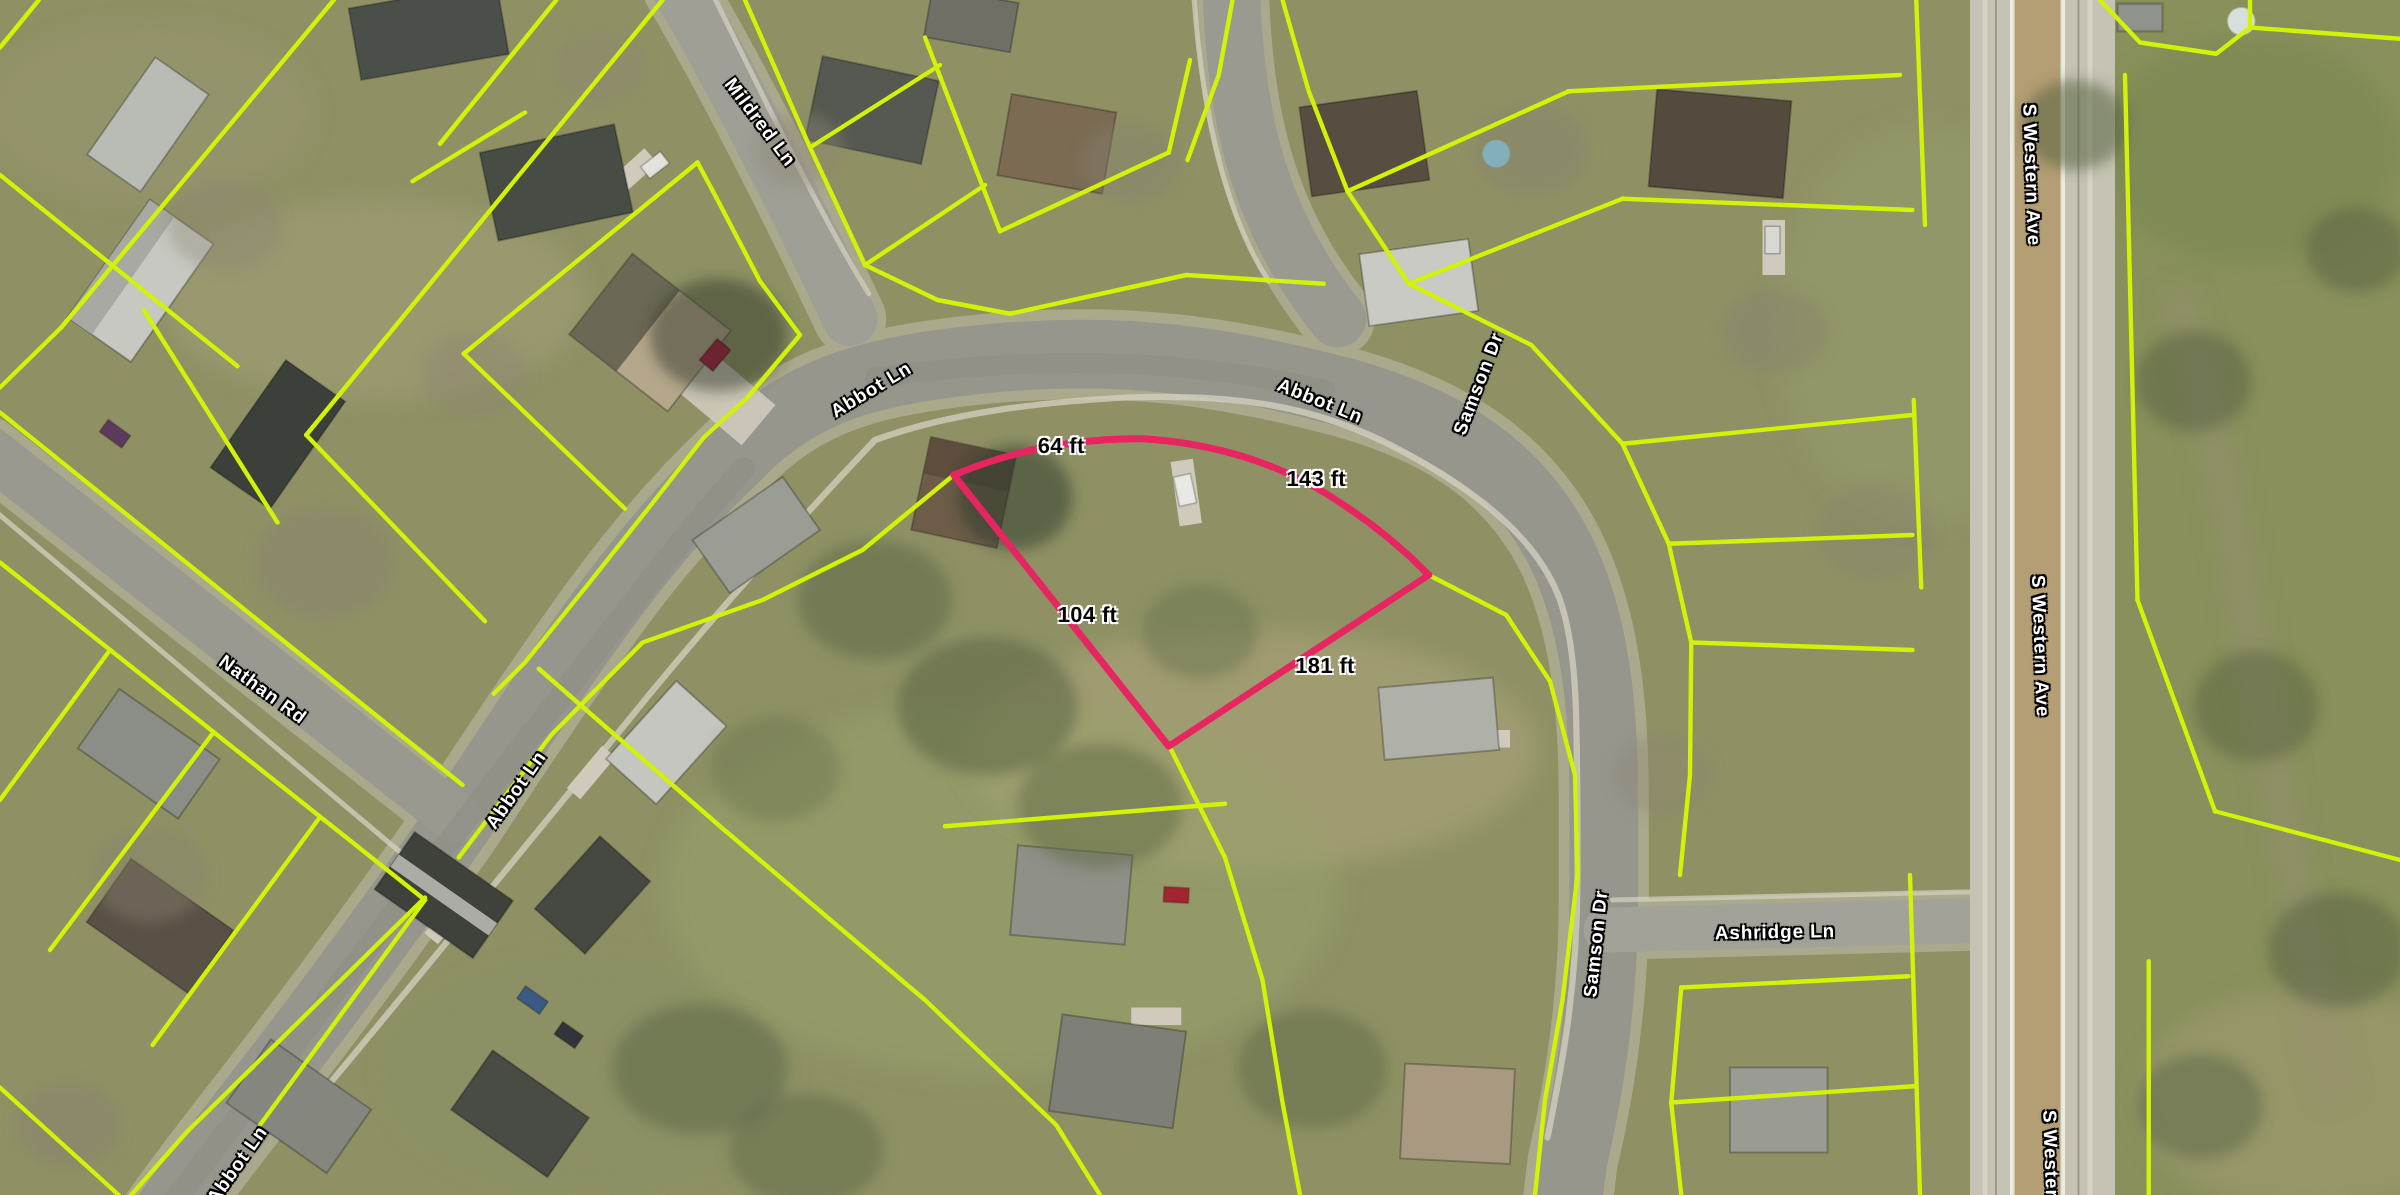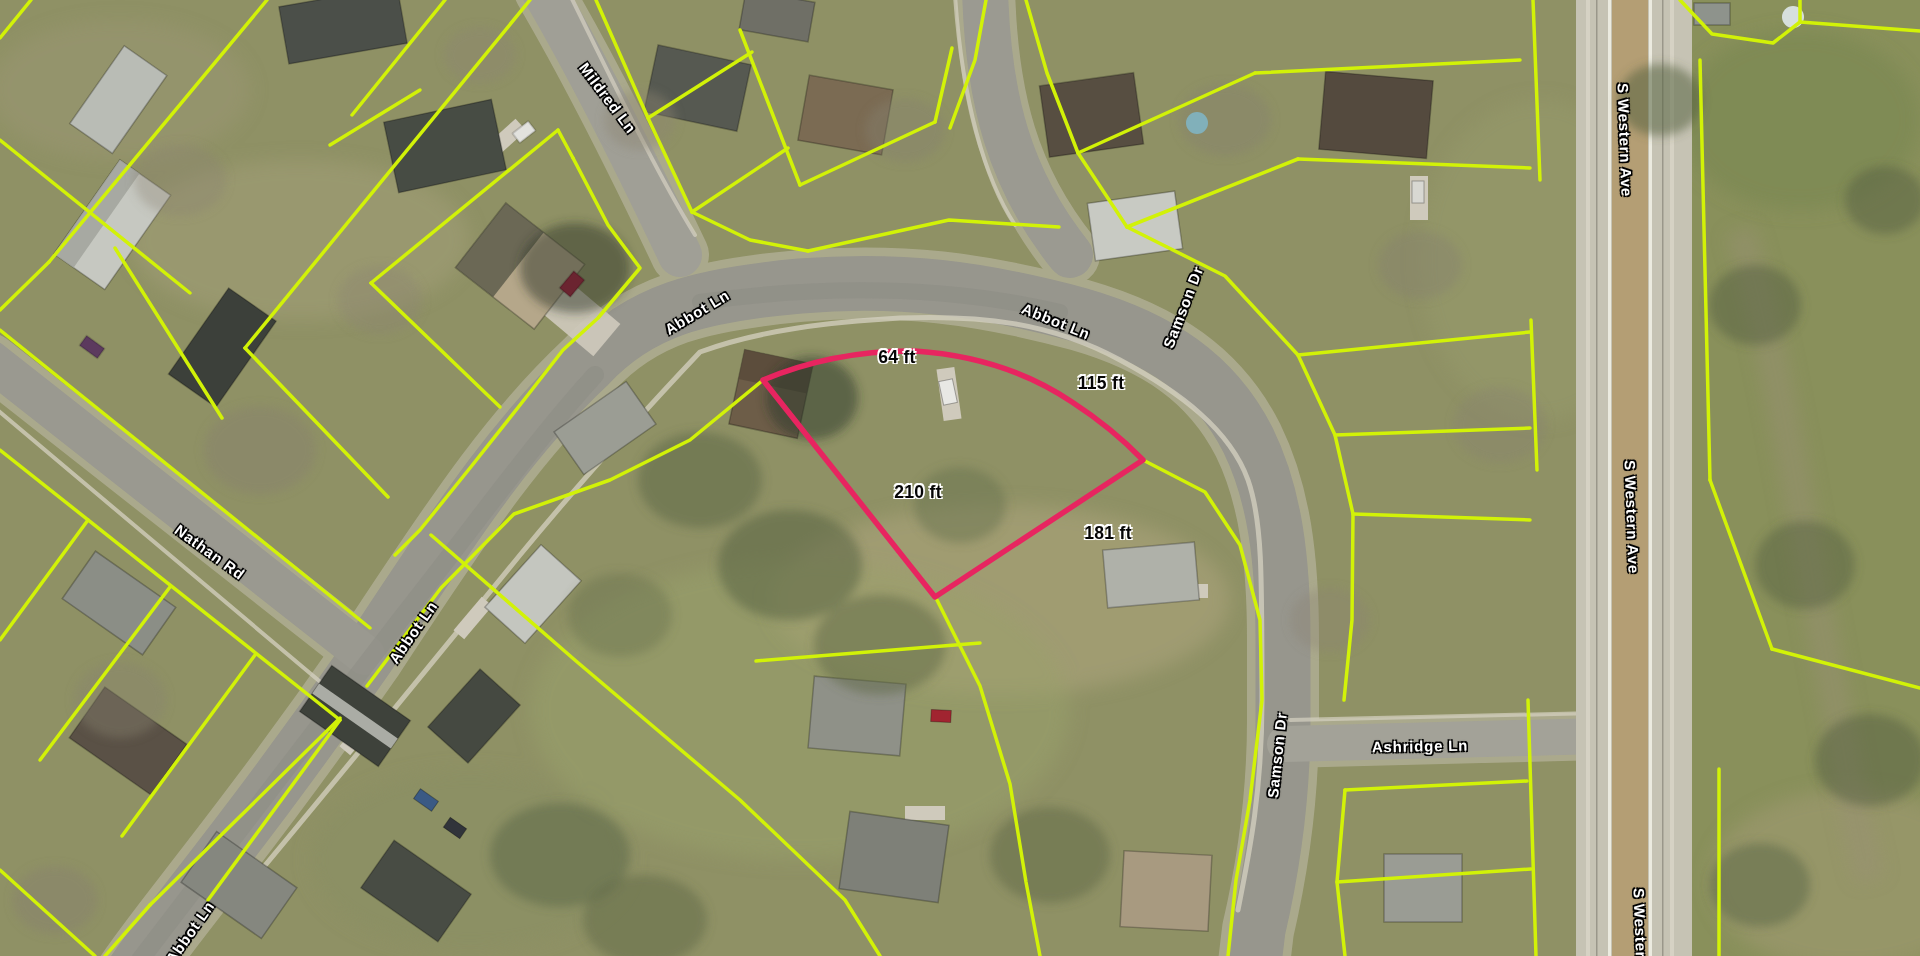--- a/index.html
+++ b/index.html
@@ -14,21 +14,20 @@
     position:absolute;white-space:nowrap;
     transform:translate(-50%,-50%) rotate(var(--r,0deg));
     font-weight:700;font-size:15px;letter-spacing:.8px;color:#fff;
     text-shadow:-1.5px -1.5px 0 #000,1.5px -1.5px 0 #000,-1.5px 1.5px 0 #000,1.5px 1.5px 0 #000,0 0 3px #000;
   }
   .dim-label{
     position:absolute;white-space:nowrap;
     transform:translate(-50%,-50%) rotate(var(--r,0deg));
     font-weight:700;font-size:17.5px;letter-spacing:.3px;color:#050505;
     text-shadow:-1.5px -1.5px 0 #fff,1.5px -1.5px 0 #fff,-1.5px 1.5px 0 #fff,1.5px 1.5px 0 #fff,0 0 2px #fff;
-    margin-left:48px;
   }
 </style>
 </head>
 <body>
 
 <div id="map-root">
 <svg width="1920" height="956" viewBox="0 0 1920 956">
   <defs>
     <filter id="b4" x="-60%" y="-60%" width="220%" height="220%">
           <feGaussianBlur stdDeviation="5"></feGaussianBlur>
@@ -266,17 +265,17 @@
   <div class="street-label" style="left:210px;top:552px;--r:36deg">Nathan Rd</div>
   <div class="street-label" style="left:413px;top:632px;--r:-55deg">Abbot Ln</div>
   <div class="street-label" style="left:190px;top:932px;--r:-55deg">Abbot Ln</div>
   <div class="street-label" style="left:1277px;top:755px;--r:-84deg">Samson Dr</div>
   <div class="street-label" style="left:1420px;top:746px;--r:-1deg">Ashridge Ln</div>
   <div class="street-label" style="left:1625px;top:140px;--r:88deg">S Western Ave</div>
   <div class="street-label" style="left:1632px;top:517px;--r:88deg">S Western Ave</div>
   <div class="street-label" style="left:1641px;top:945px;--r:88deg">S Western Ave</div>
 
   <div class="dim-label" style="left:849px;top:357px">64 ft</div>
-  <div class="dim-label" style="left:1053px;top:383px">115 ft</div>
-  <div class="dim-label" style="left:870px;top:492px">210 ft</div>
+  <div class="dim-label" style="left:1053px;top:383px">143 ft</div>
+  <div class="dim-label" style="left:870px;top:492px">104 ft</div>
   <div class="dim-label" style="left:1060px;top:533px">181 ft</div>
 </div>
 </div>
 
 </body></html>

